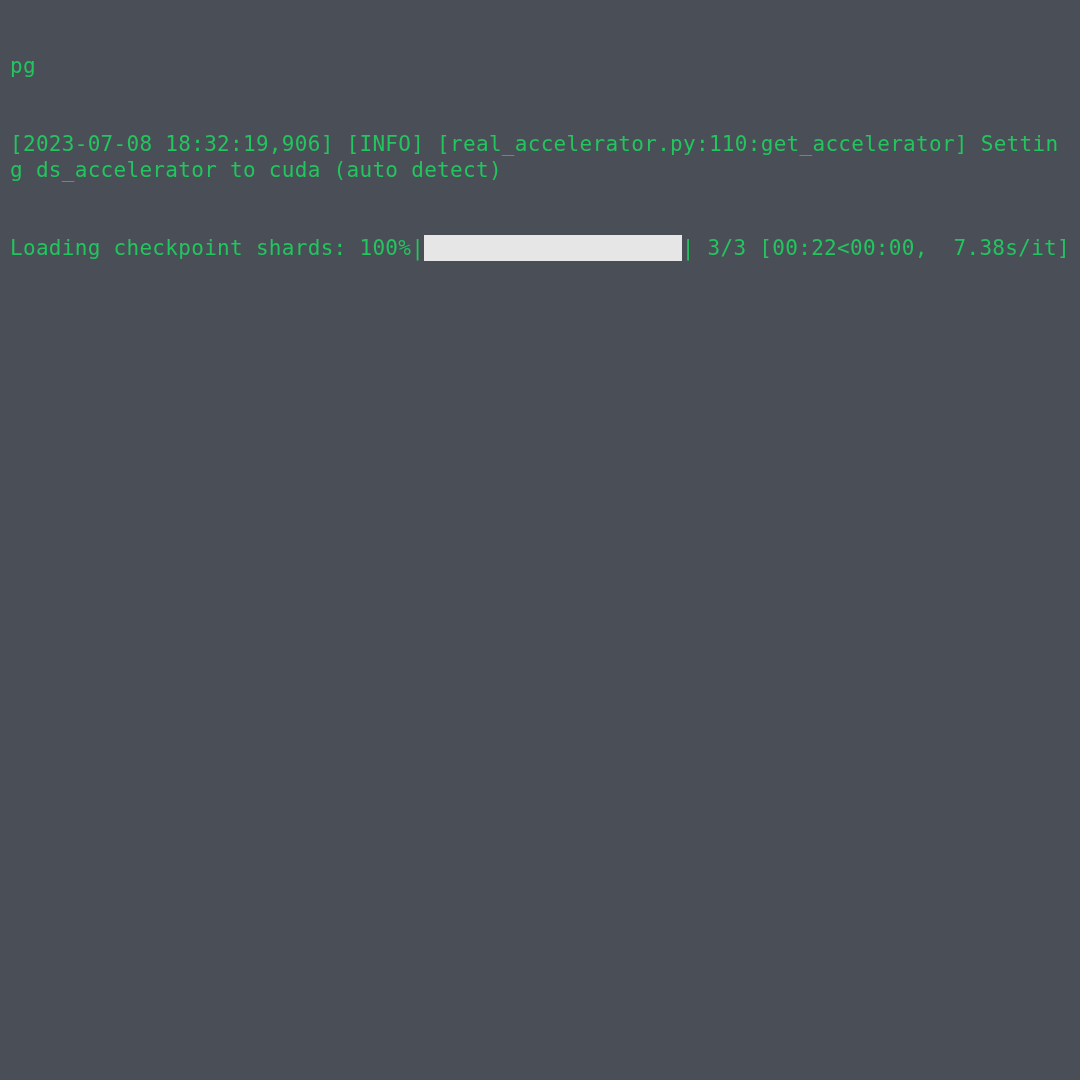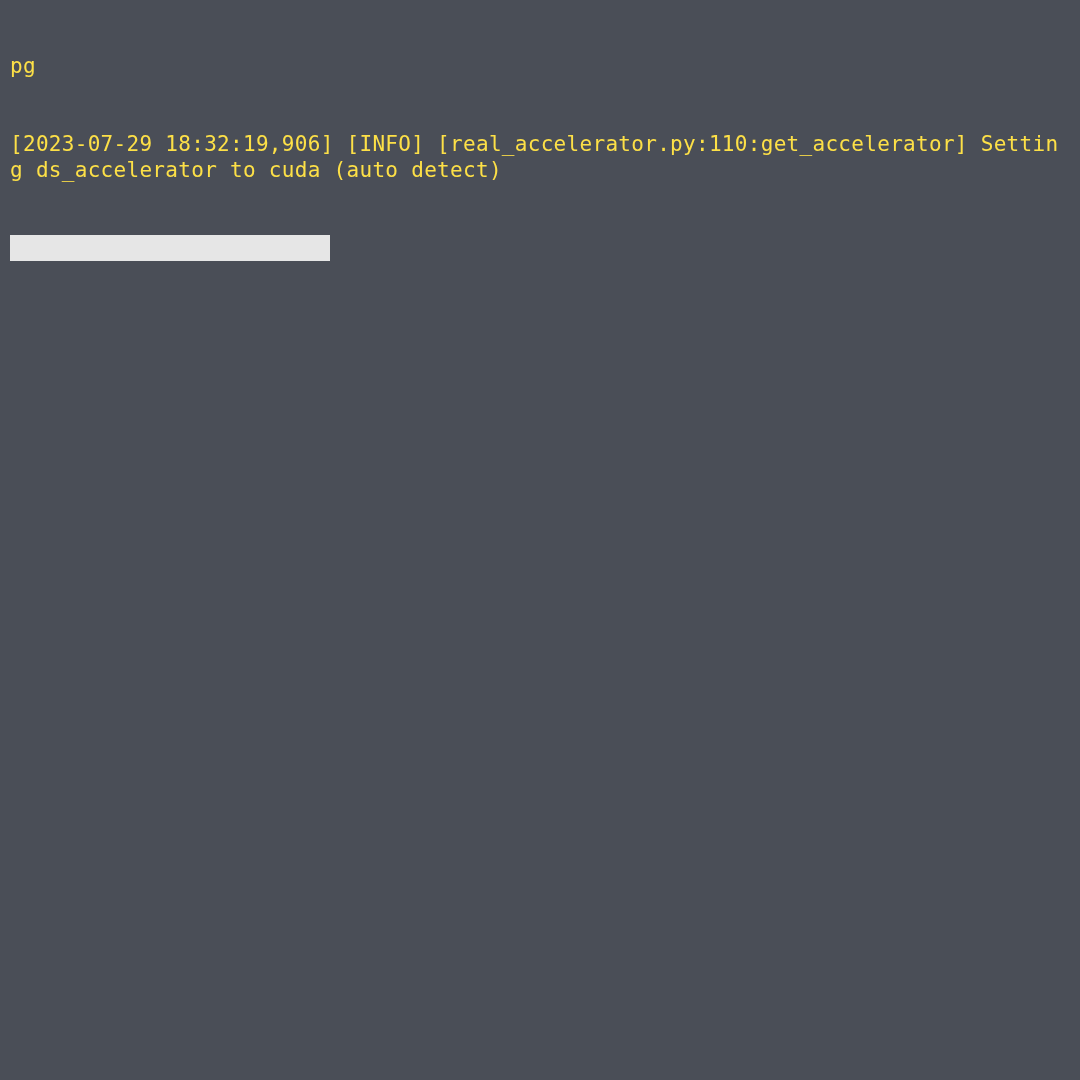--- a/index.html
+++ b/index.html
@@ -7,21 +7,21 @@
     padding: 0;
     width: 1080px;
     height: 1080px;
     background: #4a4e57;
     overflow: hidden;
   }
   .terminal {
     font-family: "Menlo", "Consolas", "DejaVu Sans Mono", "Liberation Mono", monospace;
     font-size: 21px;
     line-height: 26px;
-    color: #fde047;
+    color: #22c55e;
     white-space: pre-wrap;
     word-break: break-all;
     padding: 1px 10px 0 10px;
     letter-spacing: 0.3px;
   }
   .line {
     display: block;
   }
   .progress-line {
     display: flex;
@@ -35,17 +35,17 @@
     height: 26px;
     background: #e6e6e6;
     vertical-align: middle;
   }
 </style>
 </head>
 <body>
 
 <div class="terminal">
   <span class="line">pg</span>
-  <span class="line">[2023-07-29 18:32:19,906] [INFO] [real_accelerator.py:110:get_accelerator] Setting ds_accelerator to cuda (auto detect)</span>
+  <span class="line">[2023-07-08 18:32:19,906] [INFO] [real_accelerator.py:110:get_accelerator] Setting ds_accelerator to cuda (auto detect)</span>
   <span class="progress-line">
-    <span class="progress-bar"></span>
+    <span>Loading checkpoint shards: 100%|</span><span class="progress-bar"></span><span>| 3/3 [00:22&lt;00:00,  7.38s/it]</span>
   </span>
 </div>
 
 </body></html>

